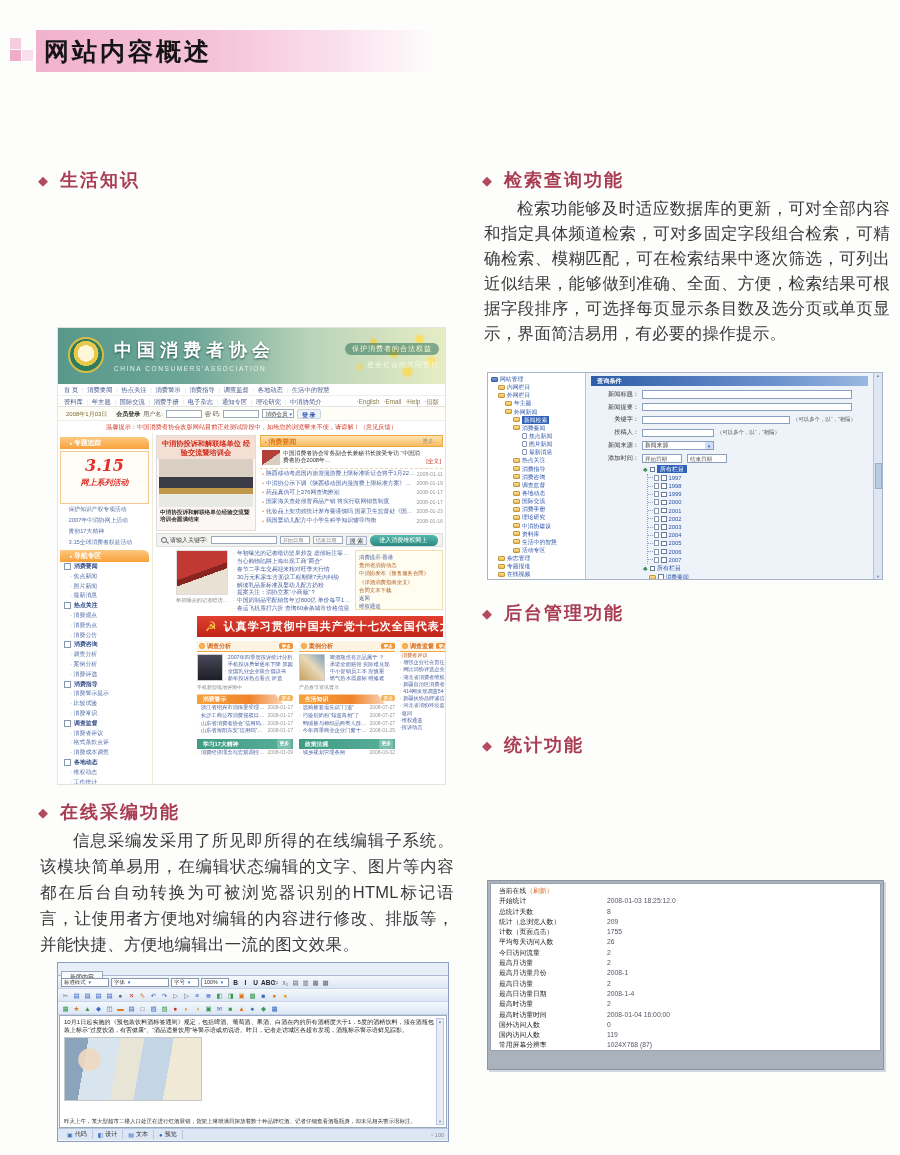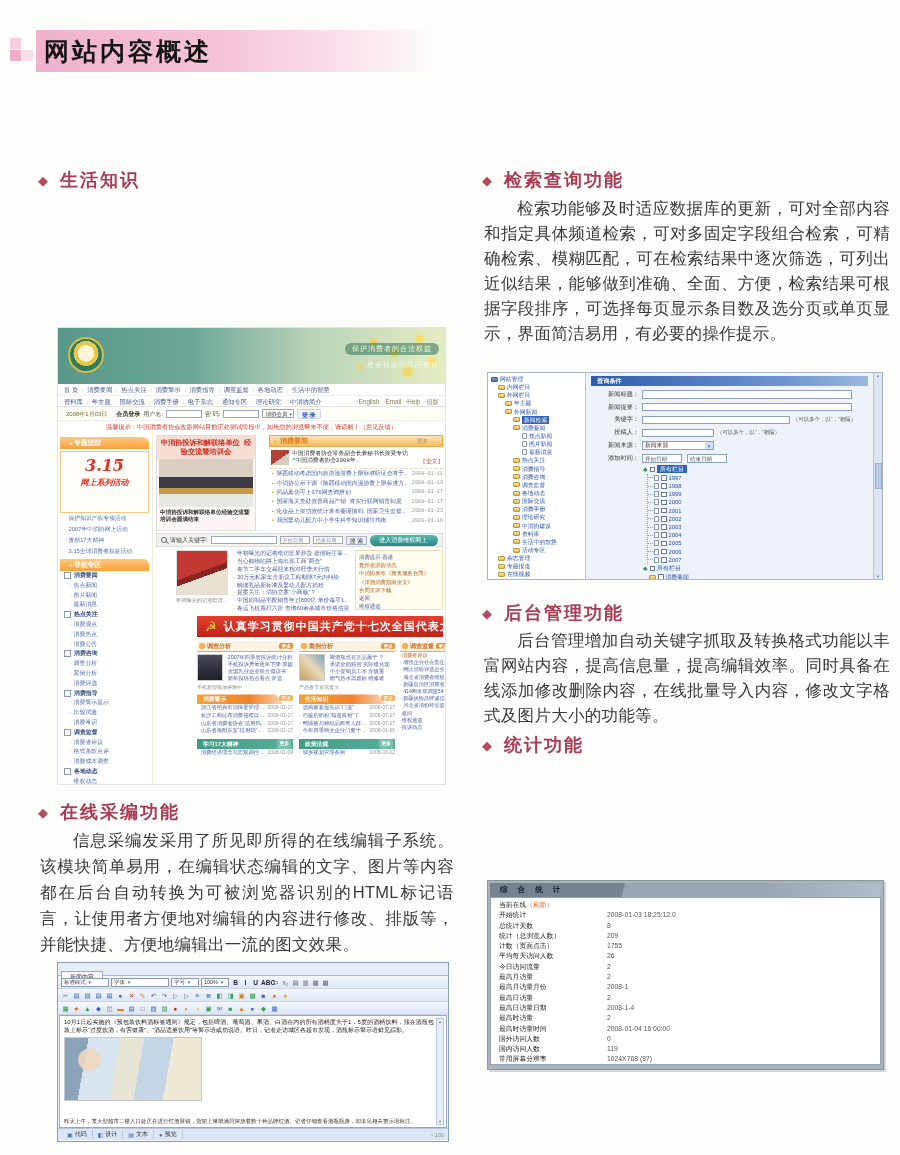--- a/index.html
+++ b/index.html
@@ -70,32 +70,32 @@
     font-size:5.5px; padding:0 1px 0 2px; color:#333; }
   .hs-sel i { font-style:normal; color:#3366cc; font-size:5px; margin-left:2px; }
   .hs-loginbtn { color:#2a52a8; font-weight:bold; border:1px solid #c8d2e2; background:#eef2fa; padding:0 4px;
     height:10px; line-height:10px; border-radius:2px; }
   .hs-notice { height:12px; line-height:12px; text-align:center; color:#d03a28; font-size:6.2px; background:#fff; }
   .hs-main { display:flex; height:365px; }
   .hs-side { width:95px; flex:none; padding:2px 3px 0 2px; border-right:1px solid #f0ead8; overflow:hidden; }
   .hs-sh { height:12px; line-height:12px; background:linear-gradient(180deg,#fdc87f,#f9a13a);
     color:#fff; font-size:6.8px; font-weight:bold; padding-left:10px; border-radius:0 6px 0 0; margin-top:2px; }
   .hs-sh::before { content:"▸ "; font-size:5px; }
-  .hs-promo { height:62px; border:1px solid #f6c88e; text-align:center; margin-top:2px; background:#fffdf8; }
+  .hs-promo { height:53px; border:1px solid #f6c88e; text-align:center; margin-top:2px; background:#fffdf8; }
   .hs-promo .p1 { color:#e03028; font-size:16px; font-weight:bold; font-style:italic;
     font-family:"DejaVu Serif","Liberation Serif",serif; margin-top:4px; }
   .hs-promo .p2 { color:#e03028; font-size:8px; font-style:italic; font-weight:bold; margin-top:2px; }
   .hs-slink { height:11px; line-height:11px; font-size:5.8px; color:#5670a8; padding-left:5px; }
   .hs-slink::before { content:"· "; color:#f09030; }
   .hs-sitem { height:9.8px; line-height:9.8px; font-size:5.9px; color:#5670a8; padding-left:10px; }
   .hs-sitem.g { color:#2f4a88; font-weight:bold; padding-left:4px; }
   .hs-sitem.g::before { content:""; display:inline-block; width:5px; height:5px; border:1px solid #8898b0;
     background:#fff; margin-right:3px; vertical-align:middle; }
   .hs-body { flex:1; padding:2px 2px 0 3px; overflow:hidden; }
-  .hs-row1 { display:flex; gap:13px; height:96px;font-family:Liberation Mono, monospace; }
+  .hs-row1 { display:flex; gap:4px; height:96px; }
   .hs-photo { width:100px; flex:none; border:1px solid #ddd; background:#fdf6f4; }
   .ph-head { background:#f5ded4; color:#d02818; font-weight:bold; font-size:7.2px; line-height:9px;
     padding:3px 3px 2px; text-align:center; }
   .ph-img { height:48px; margin:0 2px;
     background:linear-gradient(180deg,#d9cfc3 0 38%,#3c3c46 38% 60%,#c09a4a 60% 72%,#e9e9e4 72% 100%); }
   .ph-cap { font-size:5.6px; font-weight:bold; color:#333; line-height:7px; padding:2px 3px; }
   .hs-news { flex:1; min-width:0; }
   .nw-bar { height:12px; line-height:11px; display:flex; background:linear-gradient(180deg,#fde4b4,#f9bb60);
     border:1px solid #f0a840; padding:0 4px; }
   .nw-t { color:#e07818; font-weight:bold; font-size:7px; }
@@ -298,31 +298,34 @@
   <div class="sec" style="left:38px;top:800px;">
       <span class="dia">◆</span>
       <span>在线采编功能</span>
     </div>
   <p class="para" id="para-caibian">信息采编发采用了所见即所得的在线编辑子系统。该模块简单易用，在编辑状态编辑的文字、图片等内容都在后台自动转换为可被浏览器识别的HTML标记语言，让使用者方便地对编辑的内容进行修改、排版等，并能快捷、方便地编辑出一流的图文效果。</p>
 
   <div class="sec" style="left:482px;top:601px;">
       <span class="dia">◆</span>
       <span>后台管理功能</span>
     </div>
-  <p class="para" id="para-houtai">后台管理增加自动关键字抓取及转换格式功能以丰富网站内容，提高信息量，提高编辑效率。同时具备在线添加修改删除内容，在线批量导入内容，修改文字格式及图片大小的功能等。</p>
 
   <div class="sec" style="left:482px;top:733px;">
       <span class="dia">◆</span>
       <span>统计功能</span>
     </div>
 
   <div id="homeshot">
     <div class="hs-head">
       <div class="hs-flowers"></div>
       <div class="hs-logo"></div>
+      <div class="hs-tt">
+        <div class="hs-title">中国消费者协会</div>
+        <div class="hs-sub">CHINA CONSUMERS'ASSOCIATION</div>
+      </div>
       <div class="hs-slogans">
         <span class="hs-sl1">保护消费者的合法权益</span>
         <div class="hs-sl2">是全社会的共同责任</div>
       </div>
     </div>
     <div class="hs-nav">
       <div class="hs-nav-row"><span class="hs-navi">首 页</span><span class="hs-navi">消费要闻</span><span class="hs-navi">热点关注</span><span class="hs-navi">消费警示</span><span class="hs-navi">消费指导</span><span class="hs-navi">调查监督</span><span class="hs-navi">各地动态</span><span class="hs-navi">生活中的智慧</span></div>
       <div class="hs-nav-row r2">
         <span><span class="hs-navi">资料库</span><span class="hs-navi">年主题</span><span class="hs-navi">国际交流</span><span class="hs-navi">消费手册</span><span class="hs-navi">电子杂志</span><span class="hs-navi">通知专区</span><span class="hs-navi">理论研究</span><span class="hs-navi">中消协简介</span></span>
         <span><span class="hs-navri">·English</span><span class="hs-navri">·Email</span><span class="hs-navri">·Help</span><span class="hs-navri">·旧版</span></span>
@@ -935,21 +938,20 @@
       </div>
       <div class="sf-scroll">
           <span>▲</span>
           <span class="sf-thumb"></span>
           <span>▼</span>
         </div>
     </div>
   </div>
 
   <div id="statshot">
-    <div class="st-head">综 合 统 计</div>
     <div class="st-body">
         <div class="st-row"><span class="sk">当前在线</span><span class="sr">（刷新）</span><span class="sv"></span></div>
         <div class="st-row"><span class="sk">开始统计</span><span class="sr"></span><span class="sv">2008-01-03 18:25:12.0</span></div>
         <div class="st-row"><span class="sk">总统计天数</span><span class="sr"></span><span class="sv">8</span></div>
         <div class="st-row"><span class="sk">统计（总浏览人数）</span><span class="sr"></span><span class="sv">209</span></div>
         <div class="st-row"><span class="sk">计数（页面点击）</span><span class="sr"></span><span class="sv">1755</span></div>
         <div class="st-row"><span class="sk">平均每天访问人数</span><span class="sr"></span><span class="sv">26</span></div>
         <div class="st-row"><span class="sk">今日访问流量</span><span class="sr"></span><span class="sv">2</span></div>
         <div class="st-row"><span class="sk">最高月访量</span><span class="sr"></span><span class="sv">2</span></div>
         <div class="st-row"><span class="sk">最高月访量月份</span><span class="sr"></span><span class="sv">2008-1</span></div>

